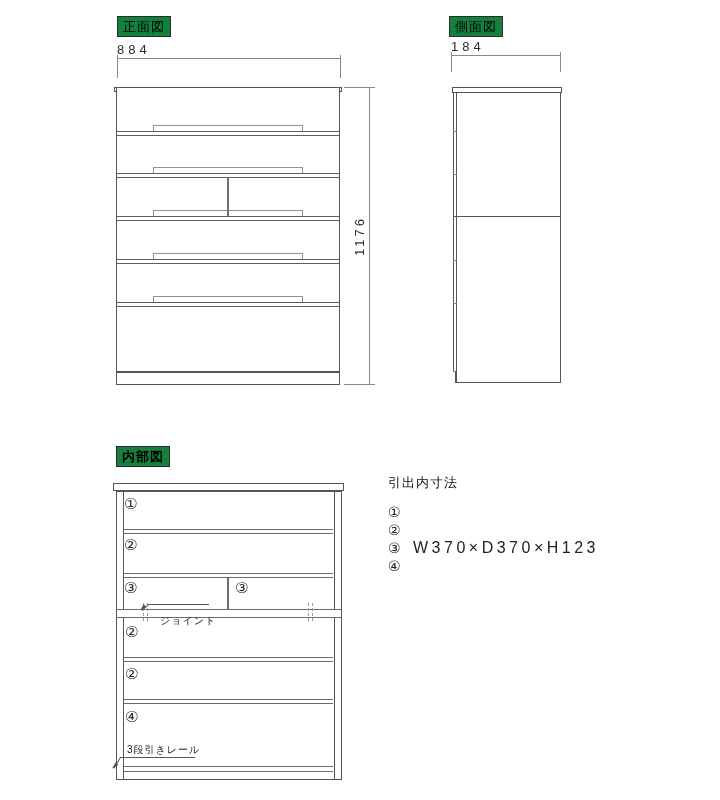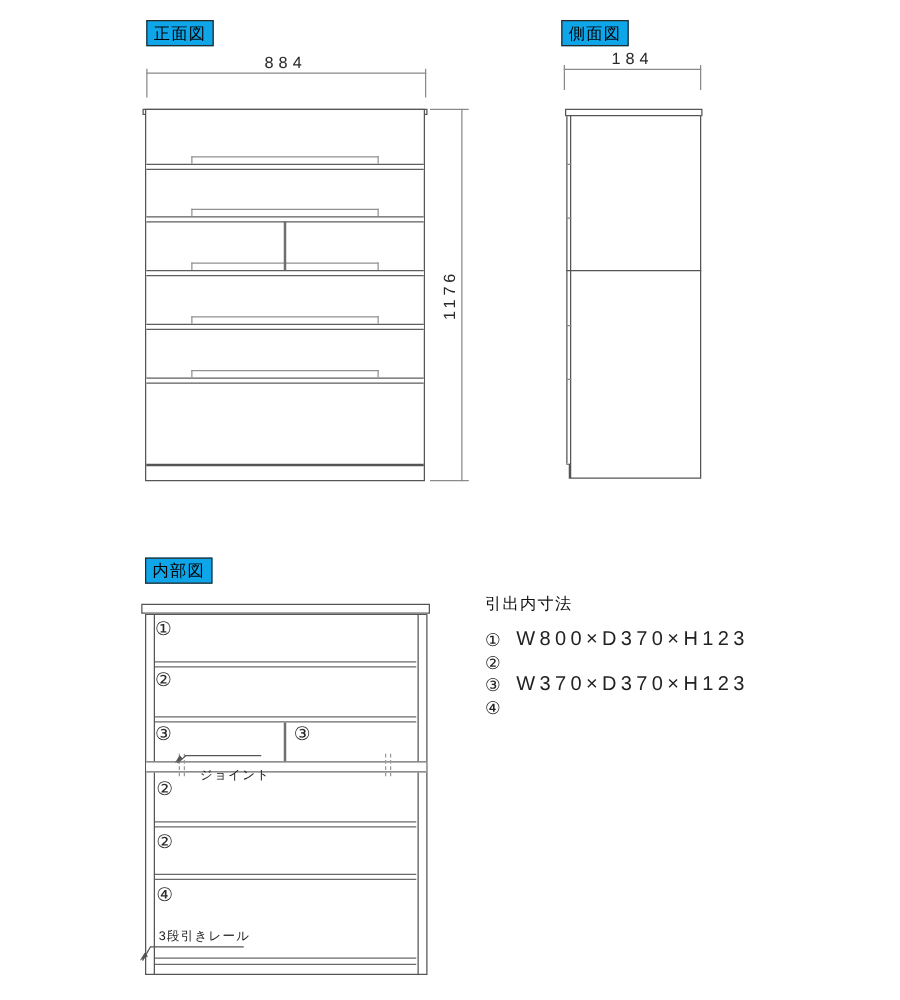--- a/index.html
+++ b/index.html
@@ -8,27 +8,27 @@
     position:relative; width:720px; height:800px; background:#ffffff;
     font-family:"Liberation Sans","DejaVu Sans",sans-serif; color:#1c1c1c;
     overflow:hidden;
   }
   .abs { position:absolute; }
   .hline { position:absolute; height:0; border-top:1px solid #8a8a8a; }
   .vline { position:absolute; width:0; border-left:1px solid #8a8a8a; }
   .hline.dark { border-top-color:#555; }
   .vline.dark { border-left-color:#555; }
   .view-label {
-    position:absolute; border:1px solid #2a2a2a; background:#0ea5e9;
+    position:absolute; border:1px solid #2a2a2a; background:#15803d;
     font-size:13px; line-height:15px; padding:2px 5px; letter-spacing:1px; color:#000;
     white-space:nowrap;
   }
   .dim-text {
     position:absolute; font-size:13px; letter-spacing:4px; color:#2a2a2a;
-    text-align:center; white-space:nowrap;
+    text-align:left; white-space:nowrap;
   }
   .cab { position:absolute; border:1px solid #555; background:#fff; }
   .sep {
     position:absolute; left:0; right:0; height:5px;
     border-top:1px solid #5e5e5e; border-bottom:1px solid #5e5e5e; background:#fff;
   }
   .handle {
     position:absolute; left:36px; width:150px; height:6px;
     border:1px solid #919191; border-bottom:none; background:#fff;
   }
@@ -110,21 +110,21 @@
     <div class="vline dark" style="left:453px; top:93px; height:278px;"></div>
     <div class="abs" style="left:453px; top:131px; width:4px; height:1px; background:#888;"></div>
     <div class="abs" style="left:453px; top:174px; width:4px; height:1px; background:#888;"></div>
     <div class="abs" style="left:453px; top:260px; width:4px; height:1px; background:#888;"></div>
     <div class="abs" style="left:453px; top:303px; width:4px; height:1px; background:#888;"></div>
     <div class="abs" style="left:453px; top:371px; width:3px; height:1px; background:#888;"></div>
     <div class="vline dark" style="left:455px; top:371px; height:12px;"></div>
   </div>
 
   <div>
-    <div class="view-label" style="left:116px; top:446px;">内部図</div>
+    <div class="view-label" style="left:116px; top:446px;font-weight:bold;">内部図</div>
 
     <div class="cab" style="left:113px; top:483px; width:231px; height:8px;"></div>
 
     <div class="cab" style="left:116px; top:491px; width:226px; height:289px;">
       <div class="vline dark" style="left:6px;   top:0; height:288px;"></div>
       <div class="vline dark" style="left:217px; top:0; height:288px;"></div>
       <div class="rail-band" style="top:37px;"></div>
       <div class="rail-band" style="top:81px;"></div>
       <div class="rail-band" style="top:117px; height:9px; left:0; right:0;"></div>
       <div class="rail-band" style="top:165px;"></div>
@@ -154,21 +154,20 @@
     <div class="note-text" style="left:127px; top:744px;">3段引きレール</div>
     <div class="hline dark" style="left:120px; top:757px; width:75px;"></div>
     <div class="leader" style="left:114px; top:768px; width:13px; transform:rotate(-60deg);"></div>
     <div class="leader-arrow" style="left:111px; top:764px;"></div>
   </div>
 
   <div>
     <div class="spec-title">引出内寸法</div>
     <div class="spec-row" style="top:504px;">
       <span class="n">①</span>
-      <span class="s">W800×D370×H123</span>
     </div>
     <div class="spec-row" style="top:522px;">
       <span class="n">②</span>
     </div>
     <div class="spec-row" style="top:540px;">
       <span class="n">③</span>
       <span class="s">W370×D370×H123</span>
     </div>
     <div class="spec-row" style="top:558px;">
       <span class="n">④</span>

